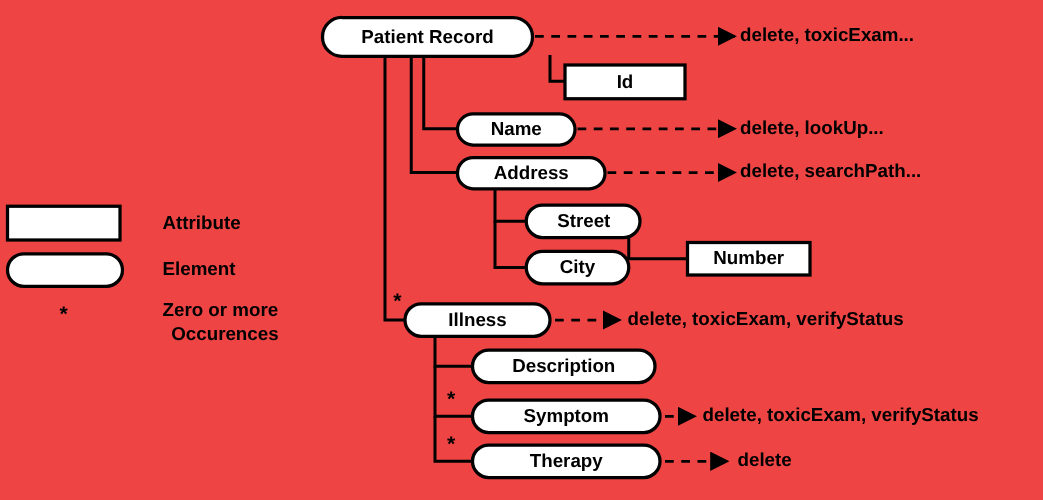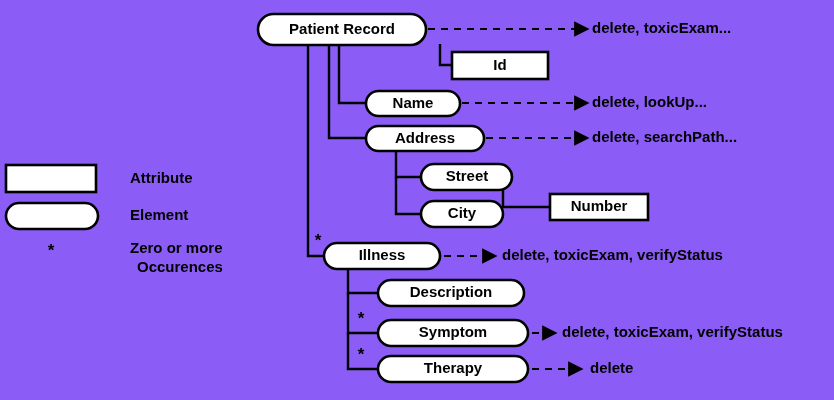--- a/index.html
+++ b/index.html
@@ -4,21 +4,21 @@
 <style>
   html, body {
     margin: 0;
     padding: 0;
     background: #ffffff;
   }
   #canvas {
     position: relative;
     width: 834px;
     height: 400px;
-    background: #8b5cf6;
+    background: #ef4444;
     font-family: "Liberation Sans", sans-serif;
     overflow: hidden;
   }
   #diagram-svg {
     position: absolute;
     left: 0;
     top: 0;
     width: 834px;
     height: 400px;
   }

